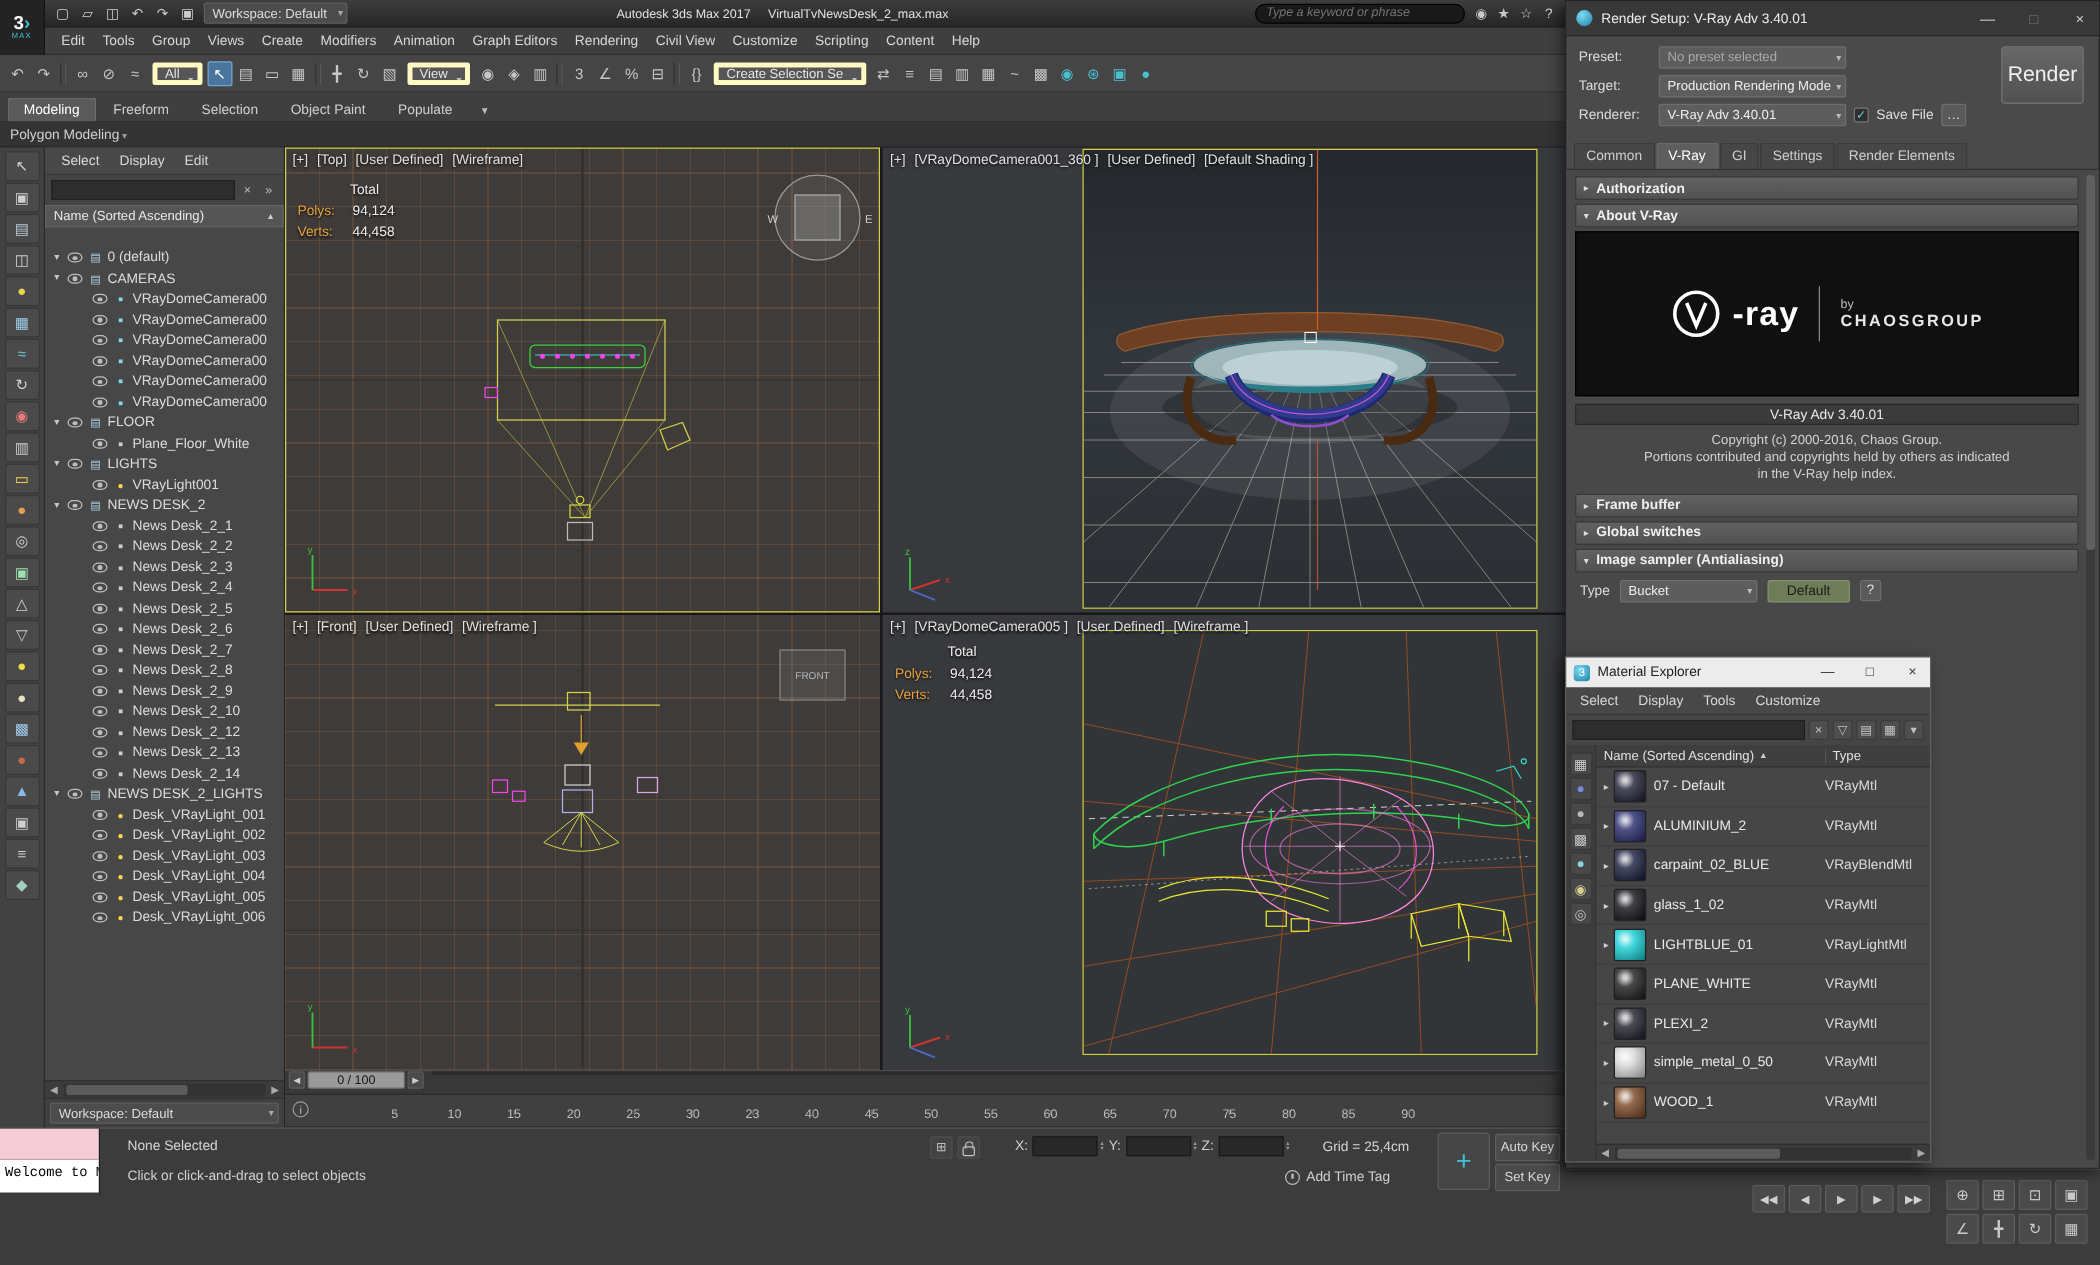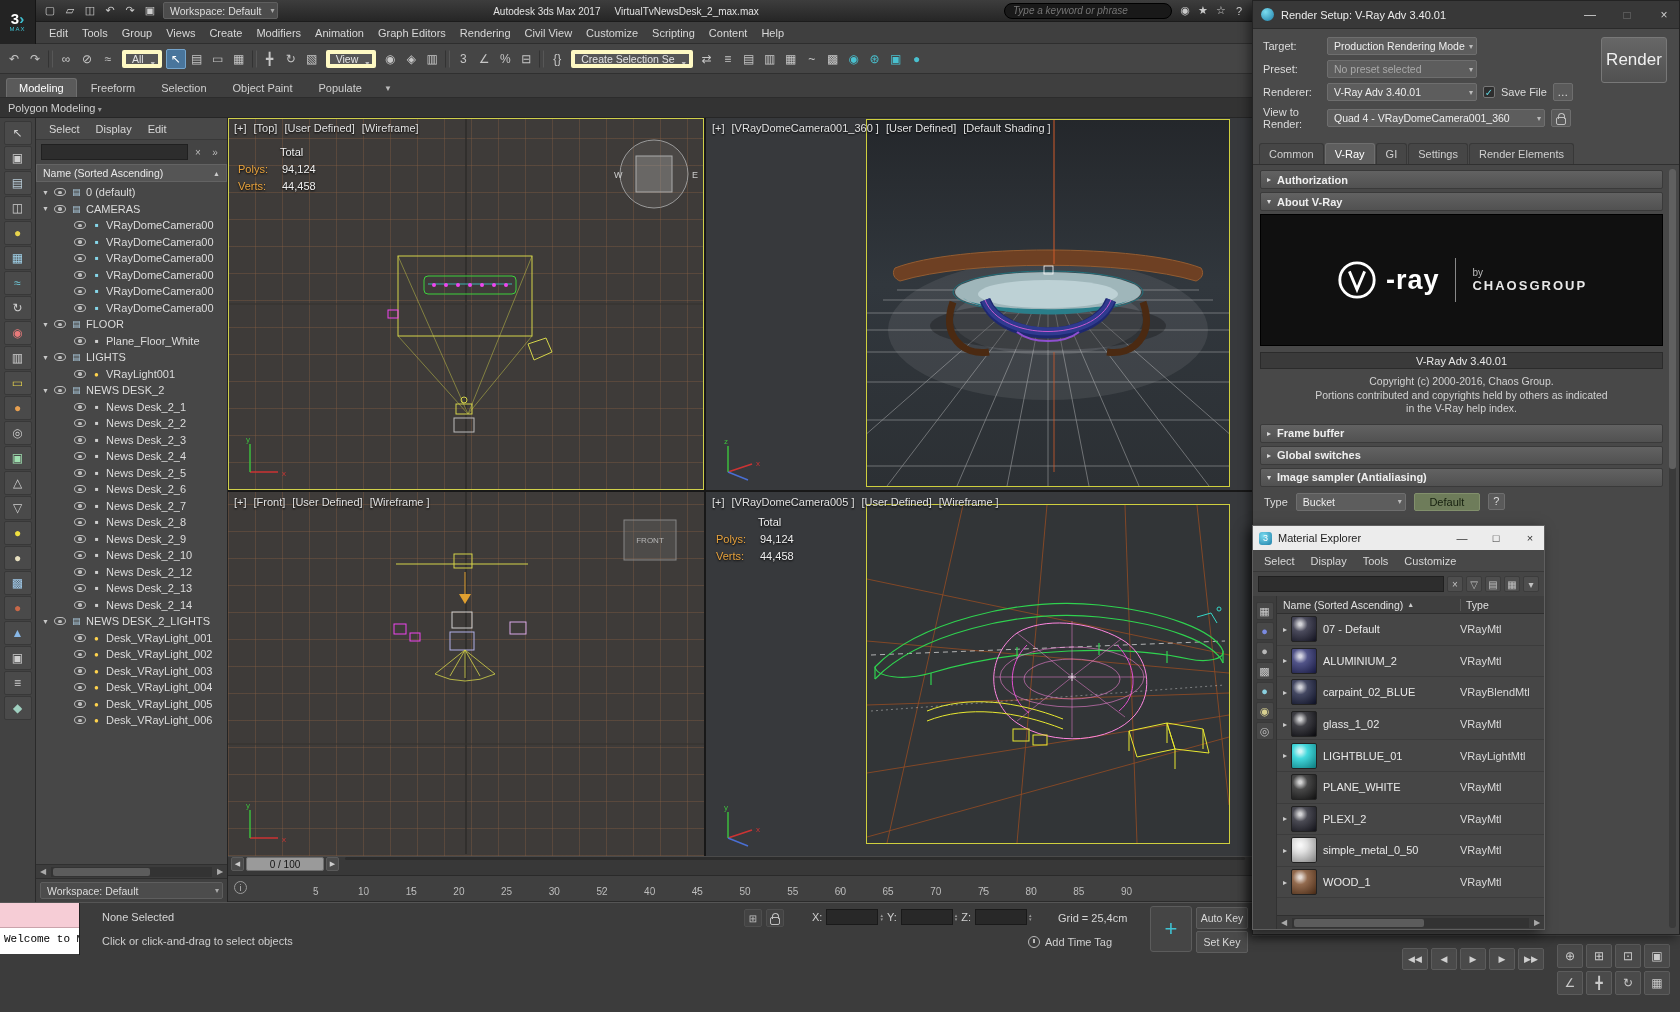--- a/index.html
+++ b/index.html
@@ -56,21 +56,21 @@
 
 
 .scene-explorer{width:192px;background:#444;border-right:1px solid #242424;display:flex;flex-direction:column}
 .se-menu{height:22px;display:flex;align-items:center;gap:2px;padding:0 6px;background:#484848;border-bottom:1px solid #383838}
 .se-menu span{padding:2px 7px;color:#d8d8d8}
 .se-search{height:24px;display:flex;align-items:center;gap:3px;padding:0 5px;background:#444}
 .se-search input{flex:1;height:16px;background:#2d2d2d;border:1px solid #202020;color:#ddd;font-size:10px;padding:0 4px;outline:none;min-width:0}
 .se-sbtn{width:14px;height:16px;display:flex;align-items:center;justify-content:center;color:#bbb;font-size:10px}
 .se-header{height:18px;background:#555;border:1px solid #636363;display:flex;align-items:center;padding:0 6px;color:#e8e8e8;font-size:10.5px;gap:4px}
 .se-header .arrow{margin-left:auto;font-size:7px;color:#ccc}
-.se-tree{flex:1;background:#474747;overflow:hidden;padding-top:2px}
+.se-tree{flex:1;background:#474747;overflow:hidden;padding-top:16px}
 .se-row{display:flex;align-items:center;height:16.5px;font-size:11px;color:#dcdcdc;white-space:nowrap;overflow:hidden}
 .se-row.d0{padding-left:6px}
 .se-row.d1{padding-left:26px}
 .exp{width:11px;font-size:7px;color:#c8c8c8;flex:none}
 .se-row.k-layer .exp::before{content:"▼"}
 .eye{width:12px;height:8px;border:1px solid #bdbdbd;border-radius:50%/60%;position:relative;flex:none;margin:0 4px 0 1px}
 .eye::after{content:"";position:absolute;left:3px;top:1.5px;width:3.5px;height:3.5px;border-radius:50%;background:#bdbdbd}
 .ticon{width:13px;text-align:center;margin-right:3px;font-size:9px;flex:none}
 .k-layer .ticon::before{content:"▤";color:#a9c6d8}
 .k-cam .ticon::before{content:"▪";color:#86d7ea;font-size:12px}
@@ -905,21 +905,21 @@
       <div class="ruler">
         <span class="ruler-info">i</span>
         <span style="display:flex">
 
         <span class="tick">5</span>
             <span class="tick">10</span>
             <span class="tick">15</span>
             <span class="tick">20</span>
             <span class="tick">25</span>
             <span class="tick">30</span>
-            <span class="tick">52</span>
+            <span class="tick">23</span>
             <span class="tick">40</span>
             <span class="tick">45</span>
             <span class="tick">50</span>
             <span class="tick">55</span>
             <span class="tick">60</span>
             <span class="tick">65</span>
             <span class="tick">70</span>
             <span class="tick">75</span>
             <span class="tick">80</span>
             <span class="tick">85</span>
@@ -968,40 +968,33 @@
     <div class="rs-title">
       <span class="rs-app-ic"></span>
       <span class="rs-title-text">Render Setup: V-Ray Adv 3.40.01</span>
       <span class="win-btn">—</span>
       <span class="win-btn dim">□</span>
       <span class="win-btn">×</span>
     </div>
 
     <div class="rs-params">
       <div class="rs-row">
+        <span class="rs-lbl">Preset:</span>
+        <span class="dd w150" style="color:#a9a9a9">No preset selected</span>
+      </div>
+      <div class="rs-row">
         <span class="rs-lbl">Target:</span>
         <span class="dd w150">Production Rendering Mode</span>
-      </div>
-      <div class="rs-row">
-        <span class="rs-lbl">Preset:</span>
-        <span class="dd w150" style="color:#a9a9a9">No preset selected</span>
       </div>
       <div class="rs-row">
         <span class="rs-lbl">Renderer:</span>
         <span class="dd w150">V-Ray Adv 3.40.01</span>
         <span class="cb">✓</span>
         <span class="cb-lbl">Save File</span>
         <span class="dots-btn">…</span>
-      </div>
-      <div class="rs-row">
-        <span class="rs-lbl2">View to Render:</span>
-        <span class="dd w218">Quad 4 - VRayDomeCamera001_360</span>
-        <span class="rs-lock">
-            <span class="lockicon"></span>
-          </span>
       </div>
       <span class="render-btn">Render</span>
     </div>
 
     <div class="rs-tabs">
 
     <span class="rs-tab">Common</span>
         <span class="rs-tab active">V-Ray</span>
         <span class="rs-tab">GI</span>
         <span class="rs-tab">Settings</span>

